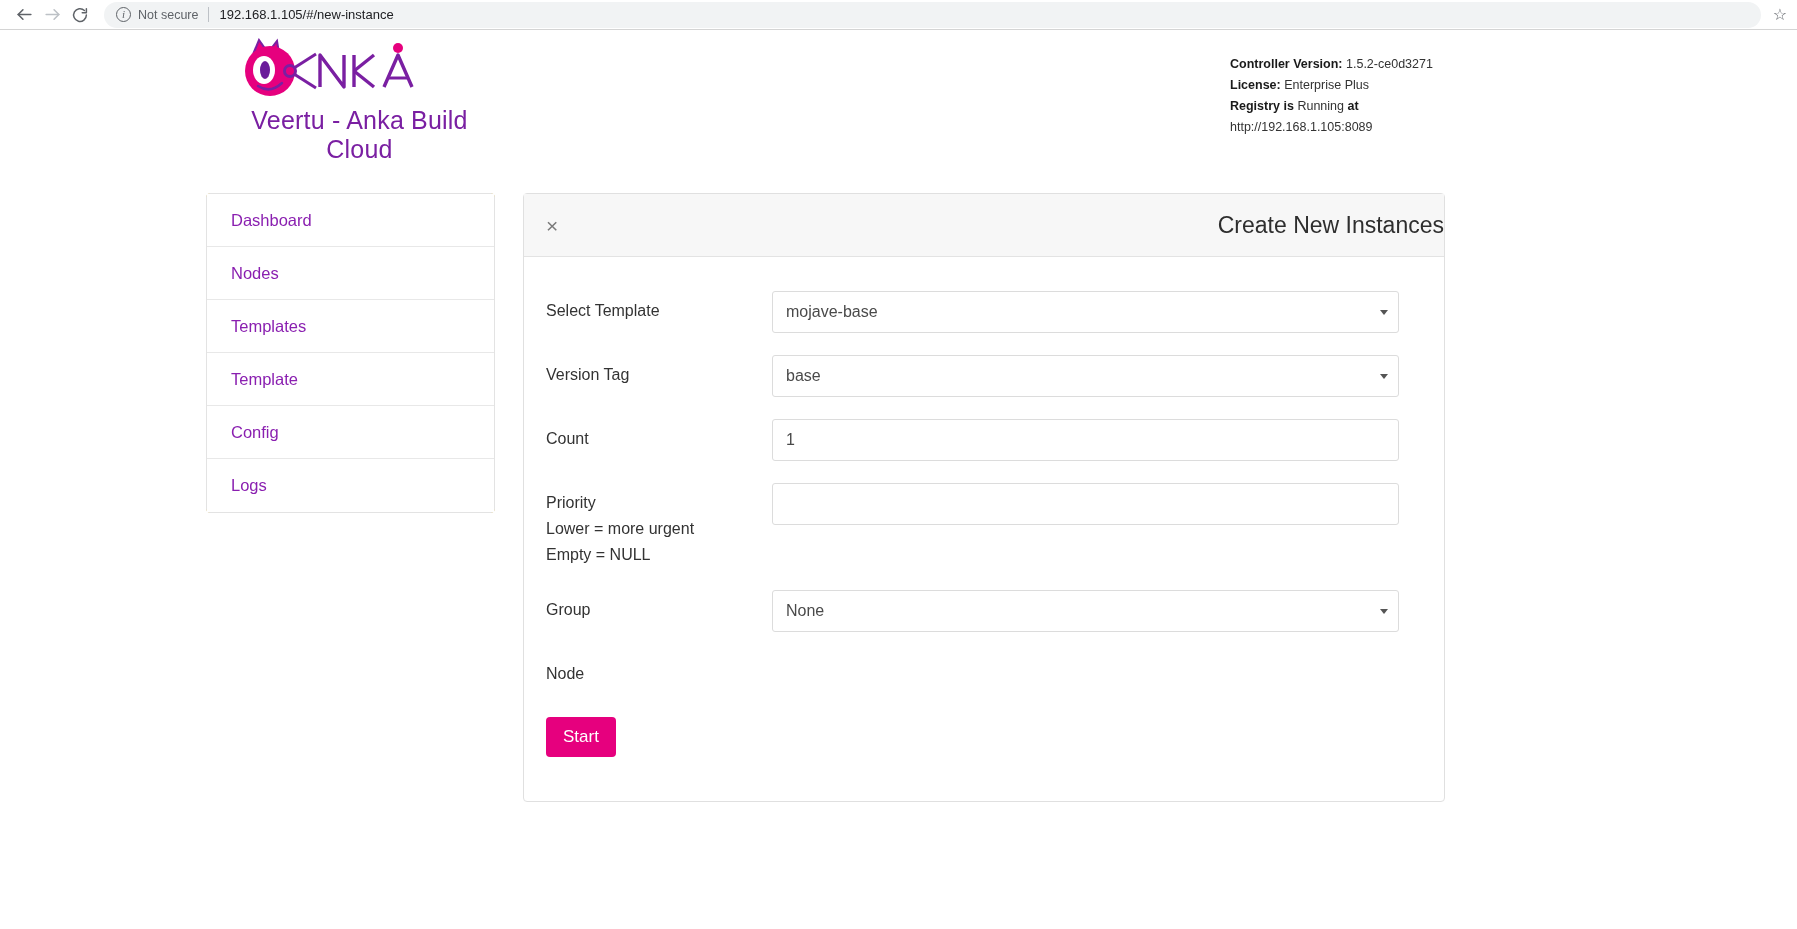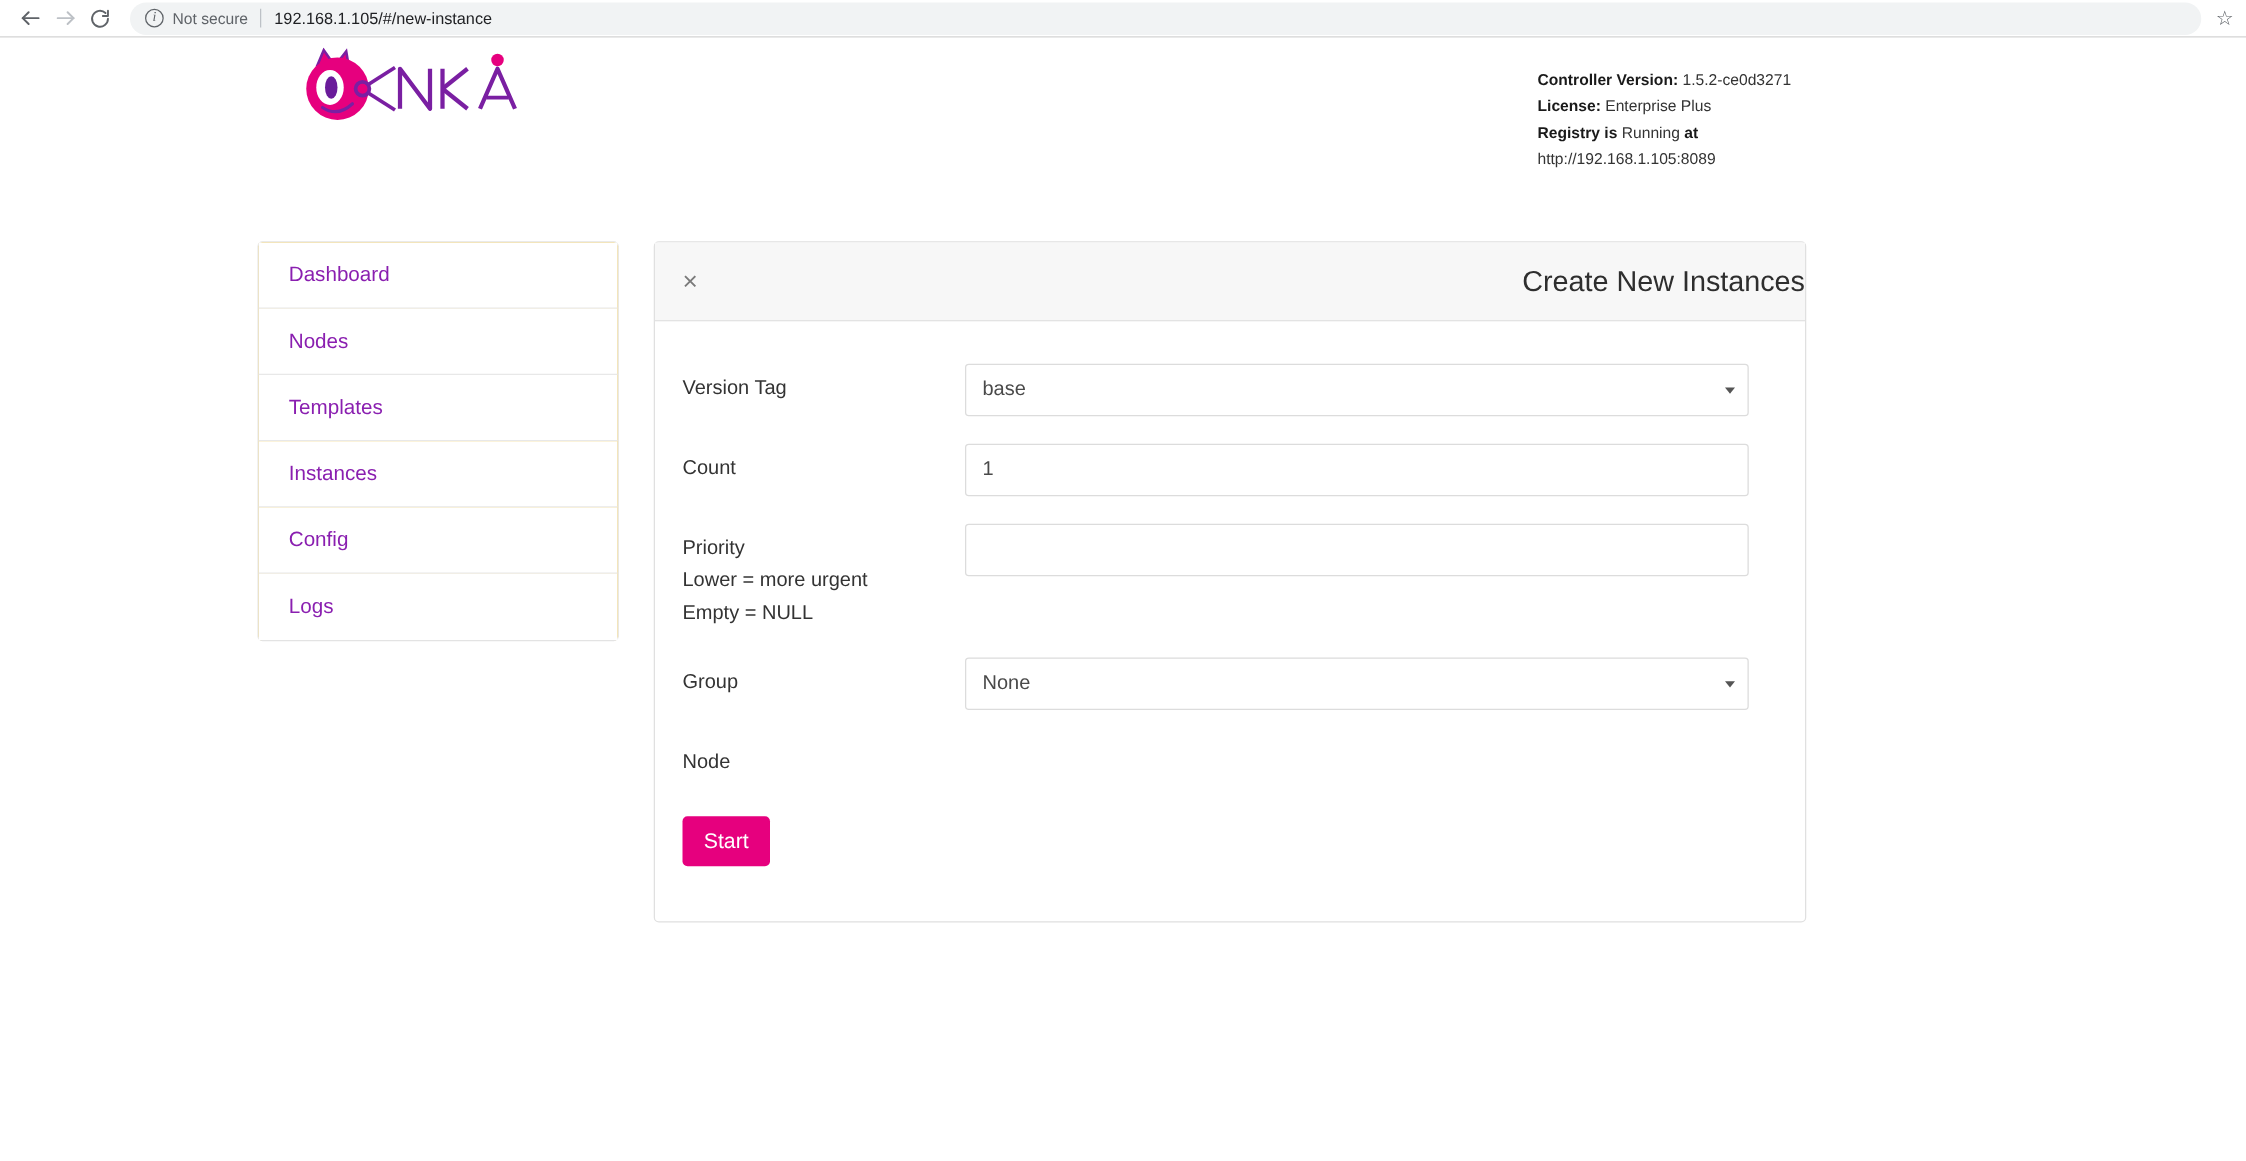--- a/index.html
+++ b/index.html
@@ -262,20 +262,21 @@
 
         <line x1="122" y1="17" x2="122" y2="49" stroke="#7a1fa2" stroke-width="3.4"></line>
         <line x1="122" y1="33" x2="142" y2="17" stroke="#7a1fa2" stroke-width="3.4"></line>
         <line x1="122" y1="33" x2="142" y2="49" stroke="#7a1fa2" stroke-width="3.4"></line>
 
         <polyline points="152,49 166,17 180,49" fill="none" stroke="#7a1fa2" stroke-width="3.4" stroke-linejoin="round"></polyline>
         <line x1="157" y1="40" x2="175" y2="40" stroke="#7a1fa2" stroke-width="3"></line>
         <circle cx="166" cy="10" r="5" fill="#e6007e"></circle>
       </svg>
     </div>
+    <div class="brand-title">Veertu - Anka Build Cloud</div>
   </div>
 
   <div class="meta">
     <div>
       <b>Controller Version:</b>
       <span>1.5.2-ce0d3271</span>
     </div>
     <div>
       <b>License:</b>
       <span>Enterprise Plus</span>
@@ -292,38 +293,42 @@
     <div class="nav-item">
       <span>Dashboard</span>
     </div>
     <div class="nav-item">
       <span>Nodes</span>
     </div>
     <div class="nav-item">
       <span>Templates</span>
     </div>
     <div class="nav-item">
-      <span>Instances</span>
+      <span>Template</span>
     </div>
     <div class="nav-item">
       <span>Config</span>
     </div>
     <div class="nav-item">
       <span>Logs</span>
     </div>
   </div>
 
   <div class="card">
     <div class="card-header">
       <span class="close-x">×</span>
       <span class="card-title">Create New Instances</span>
     </div>
 
     <div class="card-body">
 
+      <div class="form-row">
+        <div class="form-label">Select Template</div>
+        <div class="form-control select">mojave-base</div>
+      </div>
 
       <div class="form-row">
         <div class="form-label">Version Tag</div>
         <div class="form-control select">base</div>
       </div>
 
       <div class="form-row">
         <div class="form-label">Count</div>
         <div class="form-control">1</div>
       </div>

